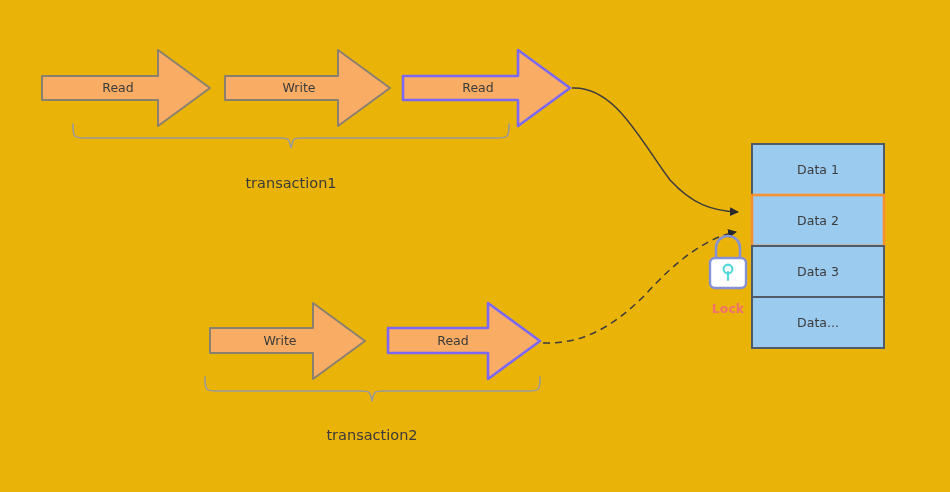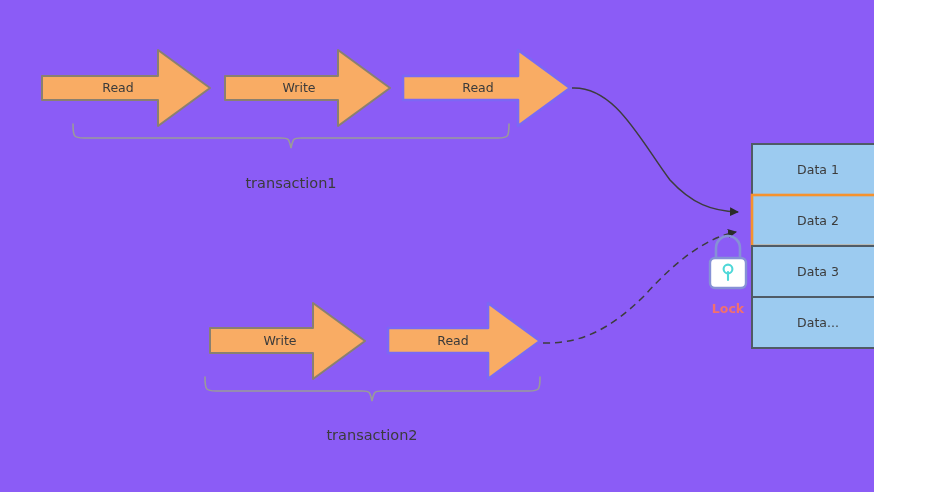--- a/index.html
+++ b/index.html
@@ -5,23 +5,23 @@
   html, body {
     margin: 0;
     padding: 0;
     background: #ffffff;
   }
   body {
     font-family: "DejaVu Sans", sans-serif;
   }
   #canvas {
     position: relative;
-    width: 874px;
+    width: 950px;
     height: 492px;
-    background: #8b5cf6;
+    background: #eab308;
     overflow: hidden;
   }
   #scene {
     position: absolute;
     left: 0;
     top: 0;
     width: 950px;
     height: 492px;
   }
   .arrow-label {

